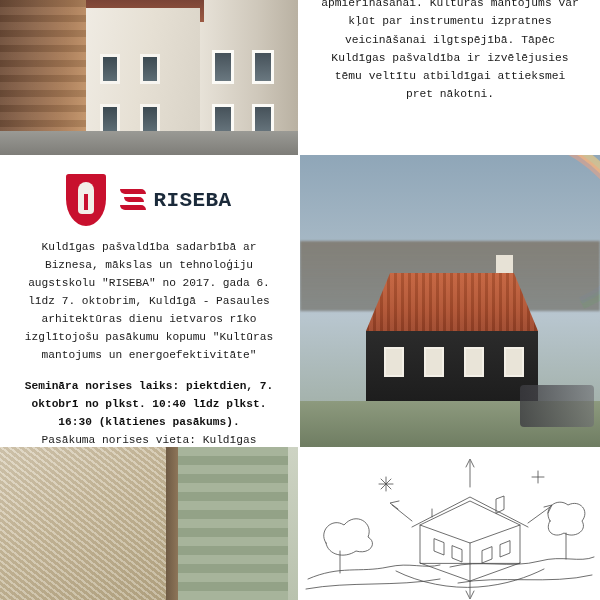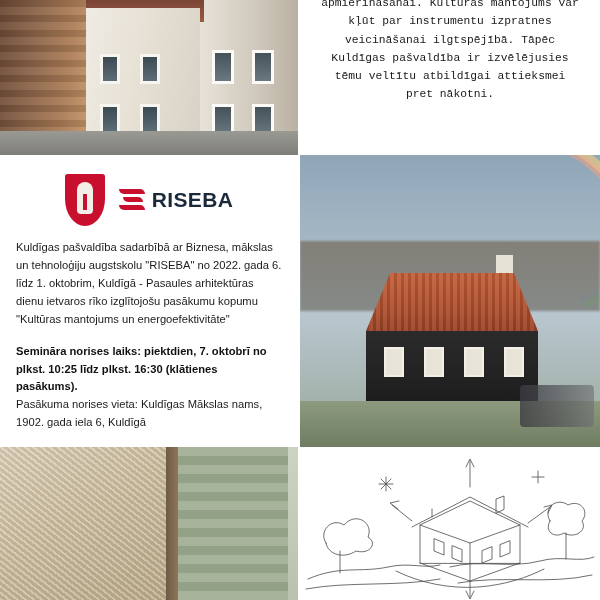--- a/index.html
+++ b/index.html
@@ -85,21 +85,22 @@
   
   .mid-row {
     position: absolute; left: 0; top: 155px;
     width: 600px; height: 292px;
     background: #ffffff;
   }
   .info-col {
     position: absolute; left: 0; top: 0;
     width: 298px; height: 292px;
     padding: 14px 16px 10px 16px;
-    text-align: left;
+    text-align: center;
+    font-family: Liberation Mono, monospace;
   }
   .logos {
     display: flex; align-items: center; justify-content: center;
     gap: 14px; height: 62px; margin-bottom: 8px;
   }
   .crest {
     width: 40px; height: 52px; position: relative;
   }
   .crest .shield {
     position: absolute; inset: 0;
@@ -280,22 +281,22 @@
         <div class="riseba">
           <div class="riseba-mark">
             <i></i>
               <i></i>
               <i></i>
           </div>
           <div class="riseba-word">RISEBA</div>
         </div>
       </div>
 
-      <div class="para">Kuldīgas pašvaldība sadarbībā ar Biznesa, mākslas un tehnoloģiju augstskolu "RISEBA" no 2022. gada 6. līdz 1. oktobrim, Kuldīgā - Pasaules arhitektūras dienu ietvaros rīko izglītojošu pasākumu kopumu "Kultūras mantojums un energoefektivitāte"</div>
-      <div class="bold-block">Semināra norises laiks: piektdien, 7. oktobrī no plkst. 10:25 līdz plkst. 16:30 (klātienes pasākums).</div>
+      <div class="para">Kuldīgas pašvaldība sadarbībā ar Biznesa, mākslas un tehnoloģiju augstskolu "RISEBA" no 2017. gada 6. līdz 7. oktobrim, Kuldīgā - Pasaules arhitektūras dienu ietvaros rīko izglītojošu pasākumu kopumu "Kultūras mantojums un energoefektivitāte"</div>
+      <div class="bold-block">Semināra norises laiks: piektdien, 7. oktobrī no plkst. 10:40 līdz plkst. 16:30 (klātienes pasākums).</div>
       <div class="place">Pasākuma norises vieta: Kuldīgas Mākslas nams, 1902. gada iela 6, Kuldīgā</div>
       <div class="apply">Lūdzu dalību pieteikt elektroniski: sintija.vitolina@kuldiga.lv (vietu skaits ierobežots).</div>
     </div>
 
     <div class="photo-house">
       <div class="rainbow"></div>
       <div class="rainbow2"></div>
       <div class="treeline"></div>
       <div class="chimney"></div>
       <div class="roof2"></div>

